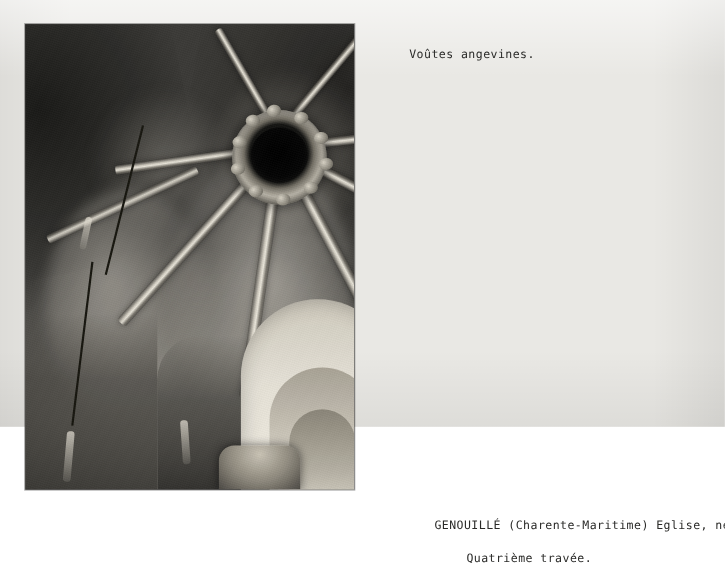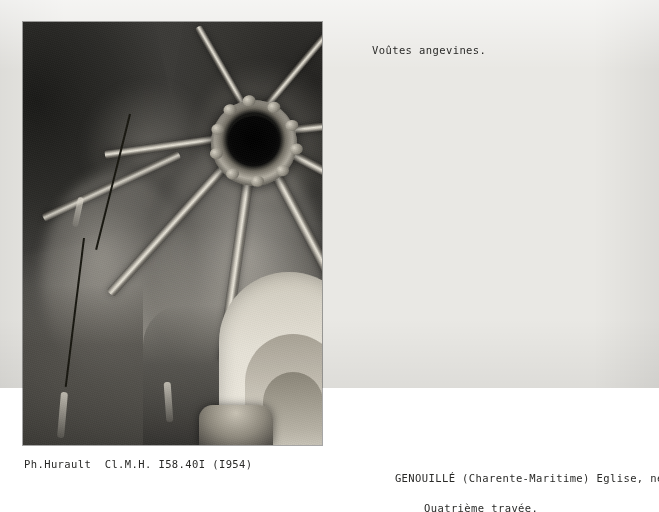--- a/index.html
+++ b/index.html
@@ -267,20 +267,19 @@
 
       <div class="wire" style="left:106px; top:92px; width:2px; height:140px; transform: rotate(14deg); transform-origin: top center;"></div>
       <div class="wire" style="left:60px; top:216px; width:2px; height:150px; transform: rotate(7deg); transform-origin: top center;"></div>
 
       <div class="grain"></div>
     </div>
   </div>
 
   <div class="cap cap-top">Voûtes angevines.</div>
 
-  <div class="cap cap-credit">Ph.Hurault  Cl.M.H. I58.40I (I954)</div>
 
   <div class="cap cap-site">
     <span>GENOUILLÉ (Charente-Maritime) Eglise, nef</span>
     <span class="line2">Quatrième travée.</span>
   </div>
 
 </div>
 
 </body></html>

